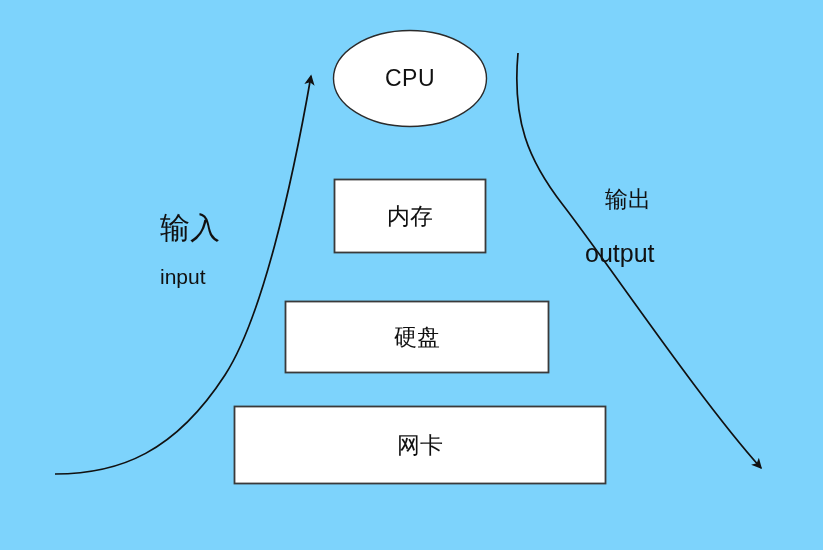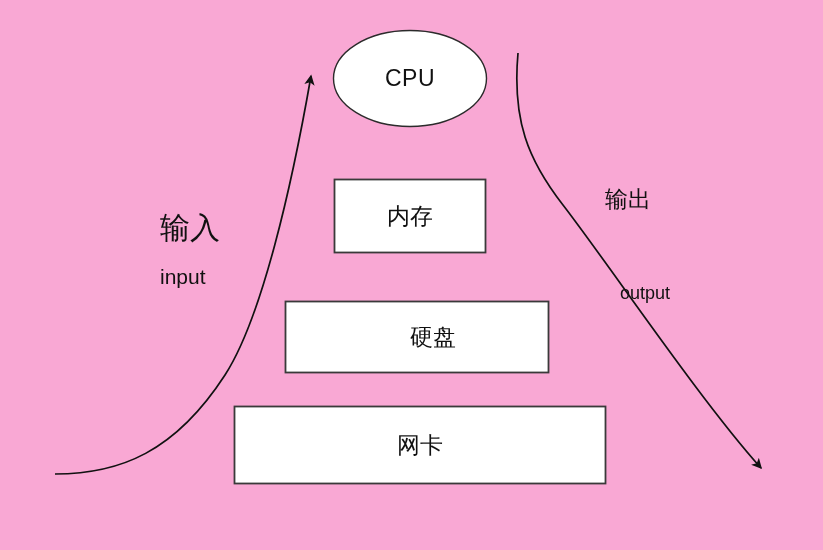--- a/index.html
+++ b/index.html
@@ -4,21 +4,21 @@
 <style>
   html, body {
     margin: 0;
     padding: 0;
     background: #ffffff;
   }
   #canvas {
     position: relative;
     width: 823px;
     height: 550px;
-    background: #f9a8d4;
+    background: #7dd3fc;
     overflow: hidden;
     font-family: "Liberation Sans", "DejaVu Sans", sans-serif;
   }
   #diagram-svg {
     position: absolute;
     left: 0;
     top: 0;
     width: 823px;
     height: 550px;
   }
@@ -46,21 +46,20 @@
     height: 74px;
     font-size: 23px;
     font-family: Liberation Serif, serif;
   }
   .box-disk {
     left: 285px;
     top: 301px;
     width: 264px;
     height: 72px;
     font-size: 23px;
-    margin-left: 16px;
   }
   .box-nic {
     left: 234px;
     top: 406px;
     width: 372px;
     height: 78px;
     font-size: 23px;
   }
   .flow-label {
     position: absolute;
@@ -77,24 +76,23 @@
     left: 160px;
     top: 265px;
     font-size: 21px;
   }
   .label-output-cn {
     left: 605px;
     top: 184px;
     font-size: 23px;
   }
   .label-output-en {
-    left: 620px;
+    left: 585px;
     top: 239px;
-    font-size: 18px;
-    margin-top: 44px;
+    font-size: 25px;
   }
 </style>
 </head>
 <body>
 
 <div id="canvas">
 
   <svg id="diagram-svg" viewBox="0 0 823 550">
     <defs>
       <marker id="arrow-up" markerWidth="12" markerHeight="12" refX="9" refY="6" orient="auto" markerUnits="userSpaceOnUse">

